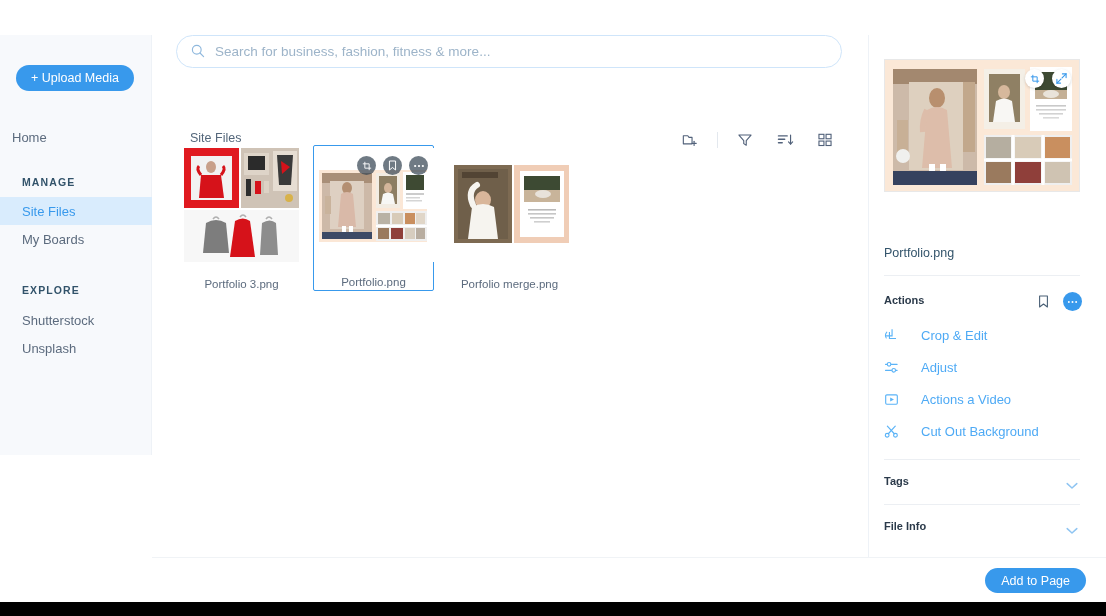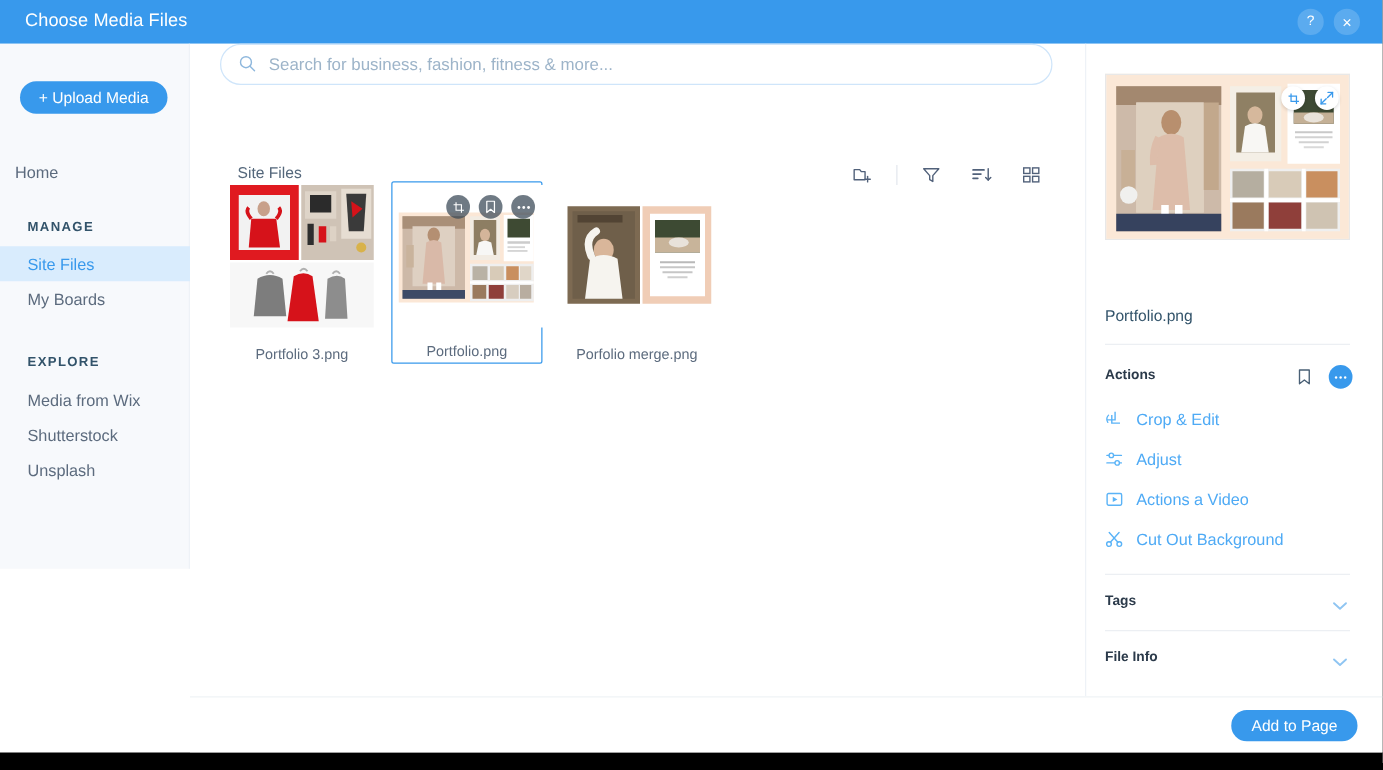--- a/index.html
+++ b/index.html
@@ -121,21 +121,21 @@
     width: 19px; height: 19px; border-radius: 50%; background: #ffffff;
     display: flex; align-items: center; justify-content: center;
     box-shadow: 0 1px 3px rgba(0,0,0,.16); cursor: pointer;
   }
   .fname { position: absolute; left: 15px; top: 211px; font-size: 12.5px; color: #32536a; }
   .divider { position: absolute; left: 15px; width: 196px; height: 1px; background: #eceff3; }
   .sec-head {
     position: absolute; left: 15px; font-size: 11px; font-weight: bold; color: #2b3a4a;
   }
   .act-link {
-    position: absolute; left: 15px; display: flex; align-items: center; gap: 10px;
+    position: absolute; left: 15px; display: flex; align-items: center; gap: 22px;
     font-size: 13px; color: #4eaaf5; cursor: pointer;
   }
   .chev { position: absolute; right: 28px; cursor: pointer; }
   .hdr-icons { position: absolute; right: 24px; display: flex; align-items: center; gap: 14px; }
   .blue-circle {
     width: 19px; height: 19px; border-radius: 50%; background: #3899ec;
     display: flex; align-items: center; justify-content: center; cursor: pointer;
   }
 
   
@@ -148,47 +148,35 @@
     border-radius: 13px; background: #3899ec; color: #fff; border: none;
     font-size: 12.5px; font-family: inherit; cursor: pointer;
     display: flex; align-items: center; justify-content: center;
   }
 </style>
 </head>
 <body>
 
 <div class="app">
 
-  <div class="titlebar">
-    <div class="title">Choose Media Files</div>
-    <div class="tb-btn tb-help">
-      <span>?</span>
-    </div>
-    <div class="tb-btn tb-close">
-      <span>×</span>
-    </div>
-  </div>
 
   <div class="sidebar">
     <button class="upload-btn">+ Upload Media</button>
     <div class="nav">
       <div class="nav-item sp-home">
         <span>Home</span>
       </div>
       <div class="nav-group gp-manage">MANAGE</div>
       <div class="nav-item active">
         <span>Site Files</span>
       </div>
       <div class="nav-item">
         <span>My Boards</span>
       </div>
       <div class="nav-group gp-explore">EXPLORE</div>
-      <div class="nav-item">
-        <span>Media from Wix</span>
-      </div>
       <div class="nav-item">
         <span>Shutterstock</span>
       </div>
       <div class="nav-item">
         <span>Unsplash</span>
       </div>
     </div>
   </div>
 
   <div class="content">

